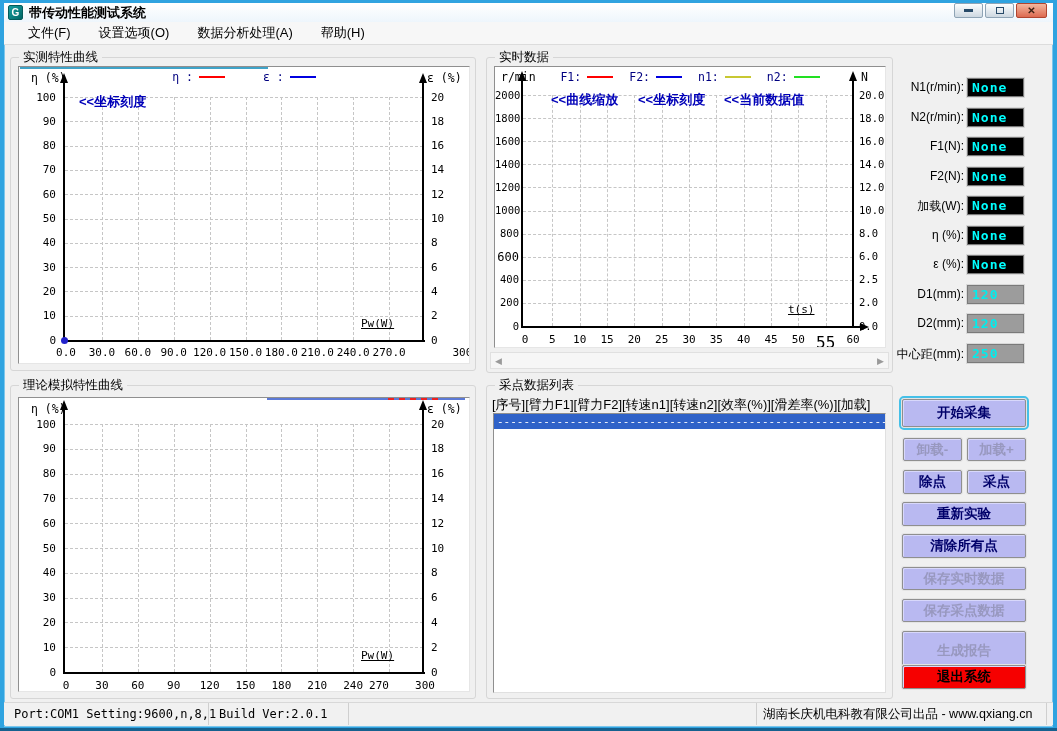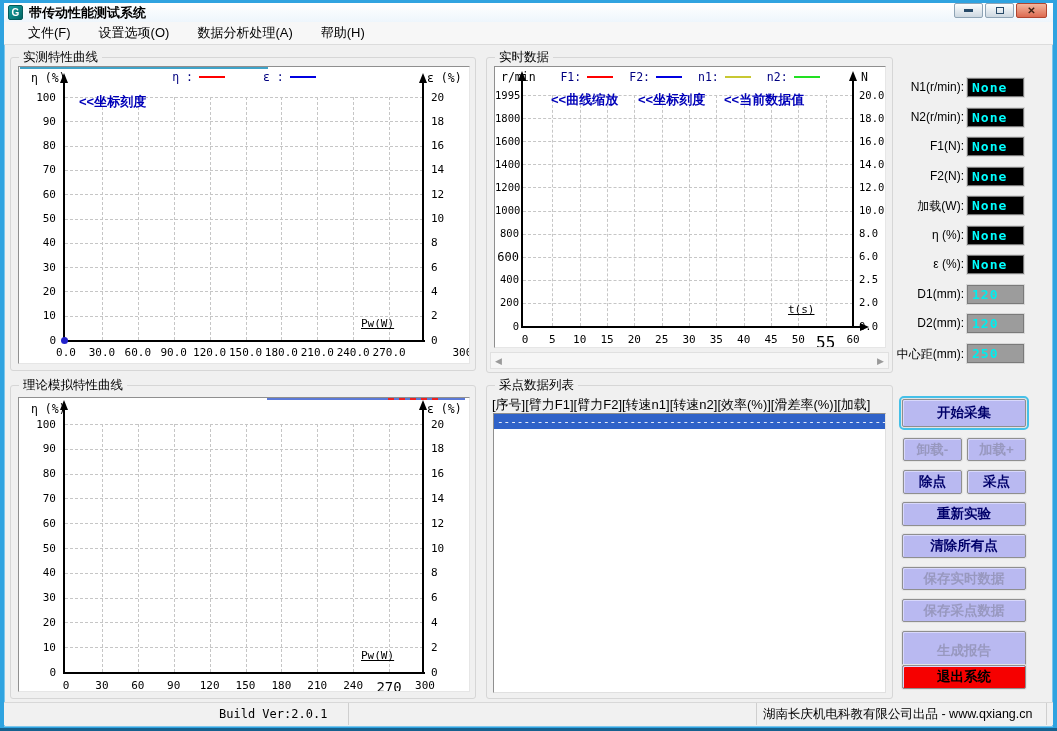--- a/index.html
+++ b/index.html
@@ -228,21 +228,21 @@
       <div class="vgrid" style="top: 28px; height: 231px; left: 84.6667px;"></div>
       <div class="vgrid" style="top: 28px; height: 231px; left: 112px;"></div>
       <div class="vgrid" style="top: 28px; height: 231px; left: 139.333px;"></div>
       <div class="vgrid" style="top: 28px; height: 231px; left: 166.667px;"></div>
       <div class="vgrid" style="top: 28px; height: 231px; left: 194px;"></div>
       <div class="vgrid" style="top: 28px; height: 231px; left: 221.333px;"></div>
       <div class="vgrid" style="top: 28px; height: 231px; left: 248.667px;"></div>
       <div class="vgrid" style="top: 28px; height: 231px; left: 276px;"></div>
       <div class="vgrid" style="top: 28px; height: 231px; left: 303.333px;"></div>
       <div class="vgrid" style="top: 28px; height: 231px; left: 330.667px;"></div>
-      <div class="tick" style="left: 0px; width: 24px; text-align: right; top: 21.5px; font-size: 10.5px;">1995</div>
+      <div class="tick" style="left: 0px; width: 24px; text-align: right; top: 21.5px; font-size: 10.5px;">2000</div>
       <div class="tick" style="left: 0px; width: 24px; text-align: right; top: 44.6px; font-size: 10.5px;">1800</div>
       <div class="tick" style="left: 0px; width: 24px; text-align: right; top: 67.7px; font-size: 10.5px;">1600</div>
       <div class="tick" style="left: 0px; width: 24px; text-align: right; top: 90.8px; font-size: 10.5px;">1400</div>
       <div class="tick" style="left: 0px; width: 24px; text-align: right; top: 113.9px; font-size: 10.5px;">1200</div>
       <div class="tick" style="left: 0px; width: 24px; text-align: right; top: 137px; font-size: 10.5px;">1000</div>
       <div class="tick" style="left: 0px; width: 24px; text-align: right; top: 160.1px; font-size: 10.5px;">800</div>
       <div class="tick" style="left: 0px; width: 24px; text-align: right; top: 183.2px; font-size: 12px;">600</div>
       <div class="tick" style="left: 0px; width: 24px; text-align: right; top: 206.3px; font-size: 10.5px;">400</div>
       <div class="tick" style="left: 0px; width: 24px; text-align: right; top: 229.4px; font-size: 10.5px;">200</div>
       <div class="tick" style="left: 0px; width: 24px; text-align: right; top: 252.5px; font-size: 10.5px;">0</div>
@@ -329,21 +329,21 @@
       <div class="tick" style="left: 412px; top: 267.5px; font-size: 11px;">0</div>
       <div class="tick" style="left: 27px; width: 40px; text-align: center; top: 281px; font-size: 11px;">0</div>
       <div class="tick" style="left: 62.9px; width: 40px; text-align: center; top: 281px; font-size: 11px;">30</div>
       <div class="tick" style="left: 98.8px; width: 40px; text-align: center; top: 281px; font-size: 11px;">60</div>
       <div class="tick" style="left: 134.7px; width: 40px; text-align: center; top: 281px; font-size: 11px;">90</div>
       <div class="tick" style="left: 170.6px; width: 40px; text-align: center; top: 281px; font-size: 11px;">120</div>
       <div class="tick" style="left: 206.5px; width: 40px; text-align: center; top: 281px; font-size: 11px;">150</div>
       <div class="tick" style="left: 242.4px; width: 40px; text-align: center; top: 281px; font-size: 11px;">180</div>
       <div class="tick" style="left: 278.3px; width: 40px; text-align: center; top: 281px; font-size: 11px;">210</div>
       <div class="tick" style="left: 314.2px; width: 40px; text-align: center; top: 281px; font-size: 11px;">240</div>
-      <div class="tick" style="left: 350.1px; width: 40px; text-align: center; top: 281px; font-size: 14px;">270</div>
+      <div class="tick" style="left: 350.1px; width: 40px; text-align: left; top: 281px; font-size: 11px;">270</div>
       <div class="tick" style="left: 386px; width: 40px; text-align: center; top: 281px; font-size: 11px;">300</div>
       <div class="axis" style="left: 44px; width: 2px; top: 12px; height: 264px;"></div>
       <div class="axis" style="left: 403px; width: 2px; top: 12px; height: 264px;"></div>
       <div class="axis" style="left: 45px; width: 361px; top: 274px; height: 2px;"></div>
       <div class="arr-up" style="left: 41px; top: 2px;"></div>
       <div class="arr-up" style="left: 400px; top: 2px;"></div>
       <div class="xlabel" style="left: 342px; top: 251px;">Pw(W)</div>
     </div>
 
   <div class="hscroll" style="left:490px;top:352px;width:399px;height:17px;">
@@ -386,20 +386,23 @@
       <div class="btn" style="left: 967px; top: 470px; width: 59px; height: 24px;">采点</div>
       <div class="btn" style="left: 902px; top: 502px; width: 124px; height: 24px;">重新实验</div>
       <div class="btn" style="left: 902px; top: 534px; width: 124px; height: 24px;">清除所有点</div>
       <div class="btn disabled" style="left: 902px; top: 567px; width: 124px; height: 23px;">保存实时数据</div>
       <div class="btn disabled" style="left: 902px; top: 599px; width: 124px; height: 23px;">保存采点数据</div>
       <div class="btn disabled" style="left: 902px; top: 631px; width: 124px; height: 39px;">生成报告</div>
       <div class="btn exit" style="left: 902px; top: 665px; width: 124px; height: 24px;">退出系统</div>
     </div>
 
   <div class="statusbar">
+    <div class="sb-panel" style="left:0;width:205px;">
+      <span class="sb-text">Port:COM1  Setting:9600,n,8,1</span>
+    </div>
     <div class="sb-panel" style="left:205px;width:140px;">
       <span class="sb-text">Build Ver:2.0.1</span>
     </div>
     <div class="sb-panel" style="left:345px;width:408px;"></div>
     <div class="sb-panel" style="left:753px;width:290px;">
       <span class="sb-text cjk">湖南长庆机电科教有限公司出品 - www.qxiang.cn</span>
     </div>
   </div>
 
   <div class="frame-bottom"></div>

